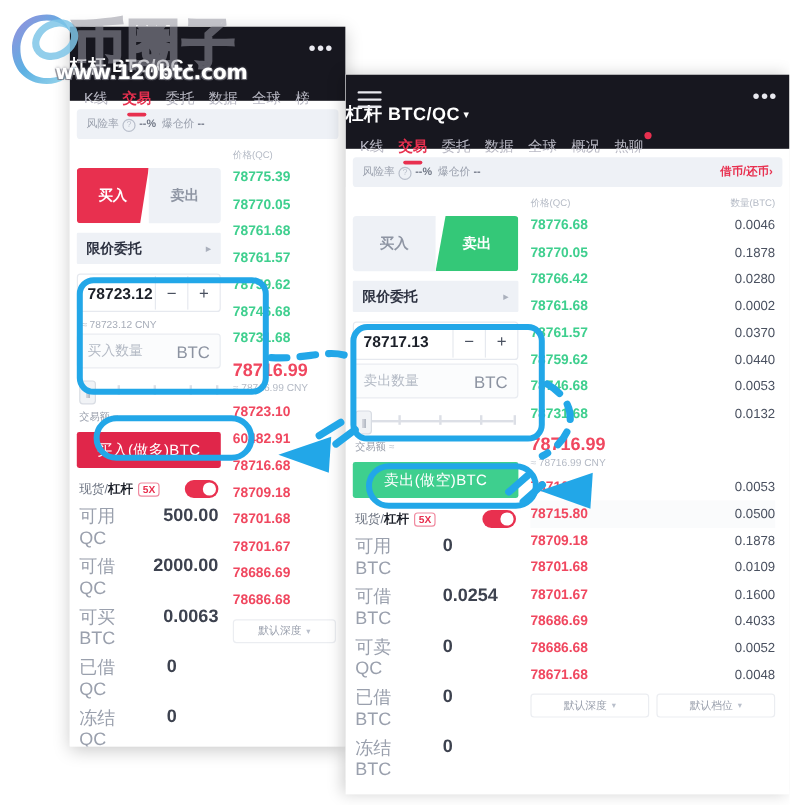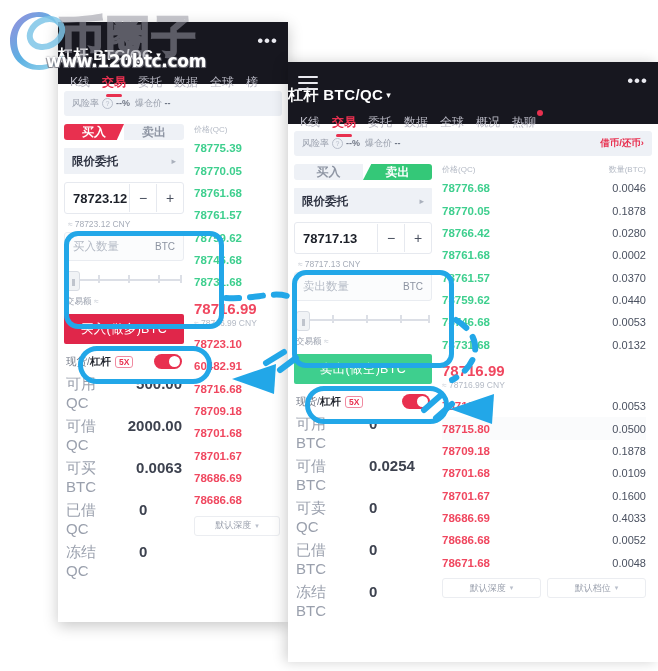--- a/index.html
+++ b/index.html
@@ -74,21 +74,21 @@
     background:#eef1f6;border-radius:3px;margin:7px 6px 0 6px;padding:6px 8px;
     font-size:9px;color:#9aa0ad;display:flex;align-items:center;justify-content:space-between;
   }
   .risk .q{
     display:inline-block;width:9px;height:9px;border:1px solid #b9bfcb;border-radius:50%;
     font-size:7px;line-height:9px;text-align:center;margin:0 3px;color:#b9bfcb;
   }
   .risk .pct{color:#6f7685;font-weight:bold;}
   .risk-right{color:#e8304f;font-weight:bold;font-size:9.5px;white-space:nowrap;}
 
-  .bs{display:flex;margin:8px 6px 0 6px;height:16px;border-radius:11px;}
+  .bs{display:flex;margin:24px 6px 0 6px;height:46px;border-radius:11px;}
   .bs-btn{
     flex:1;display:flex;align-items:center;justify-content:center;
     font-size:12px;font-weight:bold;position:relative;
   }
   .bs-buy.idle{background:#eef1f6;color:#8e95a3;border-radius:3px 0 0 3px;}
   .bs-sell.idle{background:#eef1f6;color:#8e95a3;border-radius:0 3px 3px 0;}
   .bs-buy.on{background:#e8304f;color:#fff;border-radius:3px 0 0 3px;
     clip-path:polygon(0 0,100% 0,88% 100%,0 100%);}
   .bs-sell.on{background:#34c878;color:#fff;border-radius:0 3px 3px 0;
     clip-path:polygon(12% 0,100% 0,100% 100%,0 100%);}
@@ -109,21 +109,21 @@
     width:26px;text-align:center;font-size:14px;color:#4a5160;border-left:1px solid #e6e9ef;line-height:28px;
   }
   .cny{font-size:8.5px;color:#a7adb9;padding:5px 0 0 10px;}
   .cny .eq{color:#c4c9d2;margin-right:2px;}
 
   .qtybox{
     margin:3px 6px 0 6px;border:1px solid #e9ecf1;border-radius:3px;height:27px;
     display:flex;align-items:center;background:#fbfcfd;
   }
   .qtybox .ph{flex:1;padding-left:8px;font-size:11.5px;color:#b4bac5;}
-  .qtybox .unit{padding-right:8px;font-size:10px;color:#8c93a1;}
+  .qtybox .unit{padding-right:8px;font-size:14px;color:#8c93a1;}
 
   .slider{margin:10px 8px 0 8px;position:relative;height:18px;}
   .slider .track{position:absolute;left:6px;right:2px;top:8px;height:1.5px;background:#dcdfe6;}
   .slider .tick{position:absolute;top:4px;width:1.5px;height:8px;background:#dcdfe6;}
   .slider .knob{
     position:absolute;left:0;top:0;width:12px;height:18px;background:#f1f3f6;
     border:1px solid #d8dce3;border-radius:3px;
     display:flex;align-items:center;justify-content:center;
     font-size:8px;color:#a7adb9;letter-spacing:-1px;
   }
@@ -394,23 +394,20 @@
           <span>限价委托</span>
           <span class="arr">▸</span>
         </div>
 
         <div class="pricebox">
           <div class="val">78717.13</div>
           <div class="step">−</div>
           <div class="step">+</div>
         </div>
 
-        <div class="cny">
-          <span class="eq">≈</span><span>78717.13 CNY</span>
-        </div>
 
         <div class="qtybox">
           <div class="ph">卖出数量</div>
           <div class="unit">BTC</div>
         </div>
 
         <div class="slider">
           <div class="track"></div>
           <div class="tick" style="left:36px;"></div>
           <div class="tick" style="left:70px;"></div>

